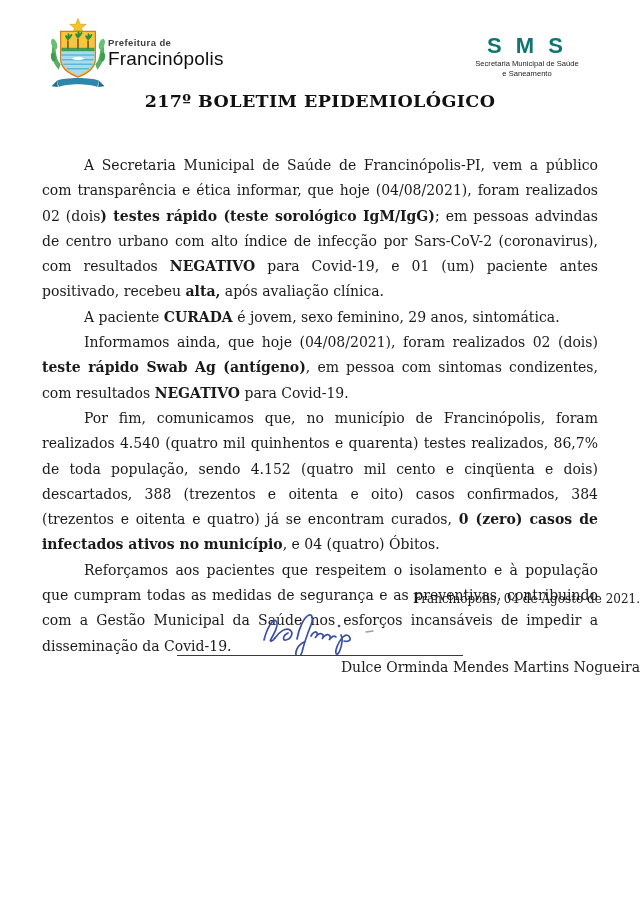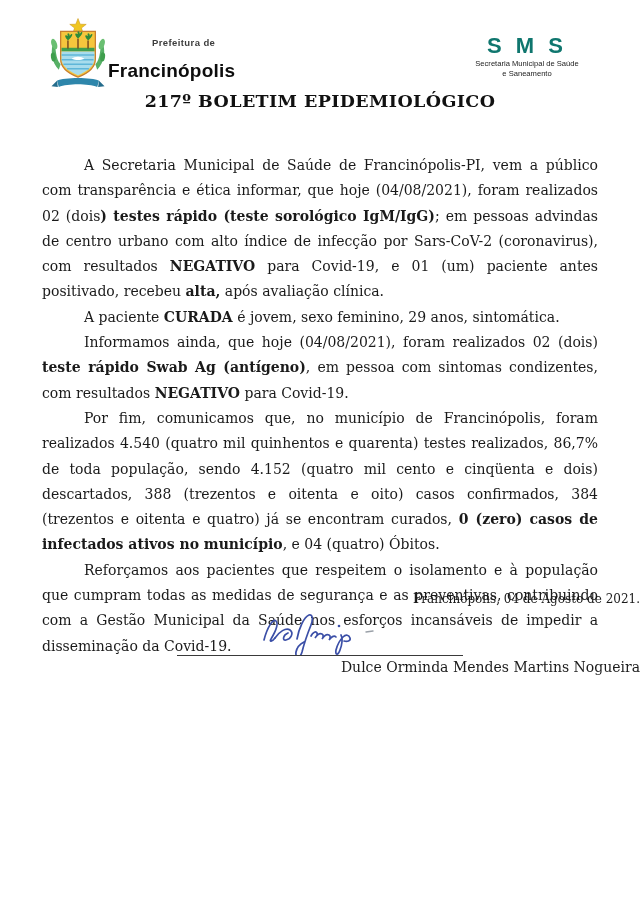--- a/index.html
+++ b/index.html
@@ -7,22 +7,22 @@
     position:relative;
     width:640px;height:905px;
     background:#ffffff;
     font-family:"DejaVu Serif", serif;
     color:#1a1a1a;
     overflow:hidden;
   }
   
   .crest{position:absolute;left:46px;top:16px;width:64px;height:80px;}
   .org-text{position:absolute;left:108px;top:37px;font-family:"Liberation Sans",sans-serif;}
-  .org-small{font-size:9.5px;font-weight:600;color:#3d3d3d;letter-spacing:.4px;margin-left:44px;}
-  .org-name{font-size:19px;font-weight:bold;color:#0d0d0d;margin-top:12px;letter-spacing:.2px;}
+  .org-small{font-size:9.5px;font-weight:600;color:#3d3d3d;letter-spacing:.4px;}
+  .org-name{font-size:19px;font-weight:normal;color:#0d0d0d;margin-top:0px;letter-spacing:.2px;}
   .sms{position:absolute;left:452px;top:33px;width:150px;text-align:center;font-family:"Liberation Sans",sans-serif;}
   .sms-acronym{font-size:22px;font-weight:bold;letter-spacing:4px;color:#0f766e;}
   .sms-line{font-size:7.6px;color:#222;line-height:9.5px;}
   
   .doc-title{
     position:absolute;top:91px;left:0;width:100%;
     text-align:center;font-size:17.5px;font-weight:bold;
     letter-spacing:.4px;color:#111;margin:0;
   }
   

